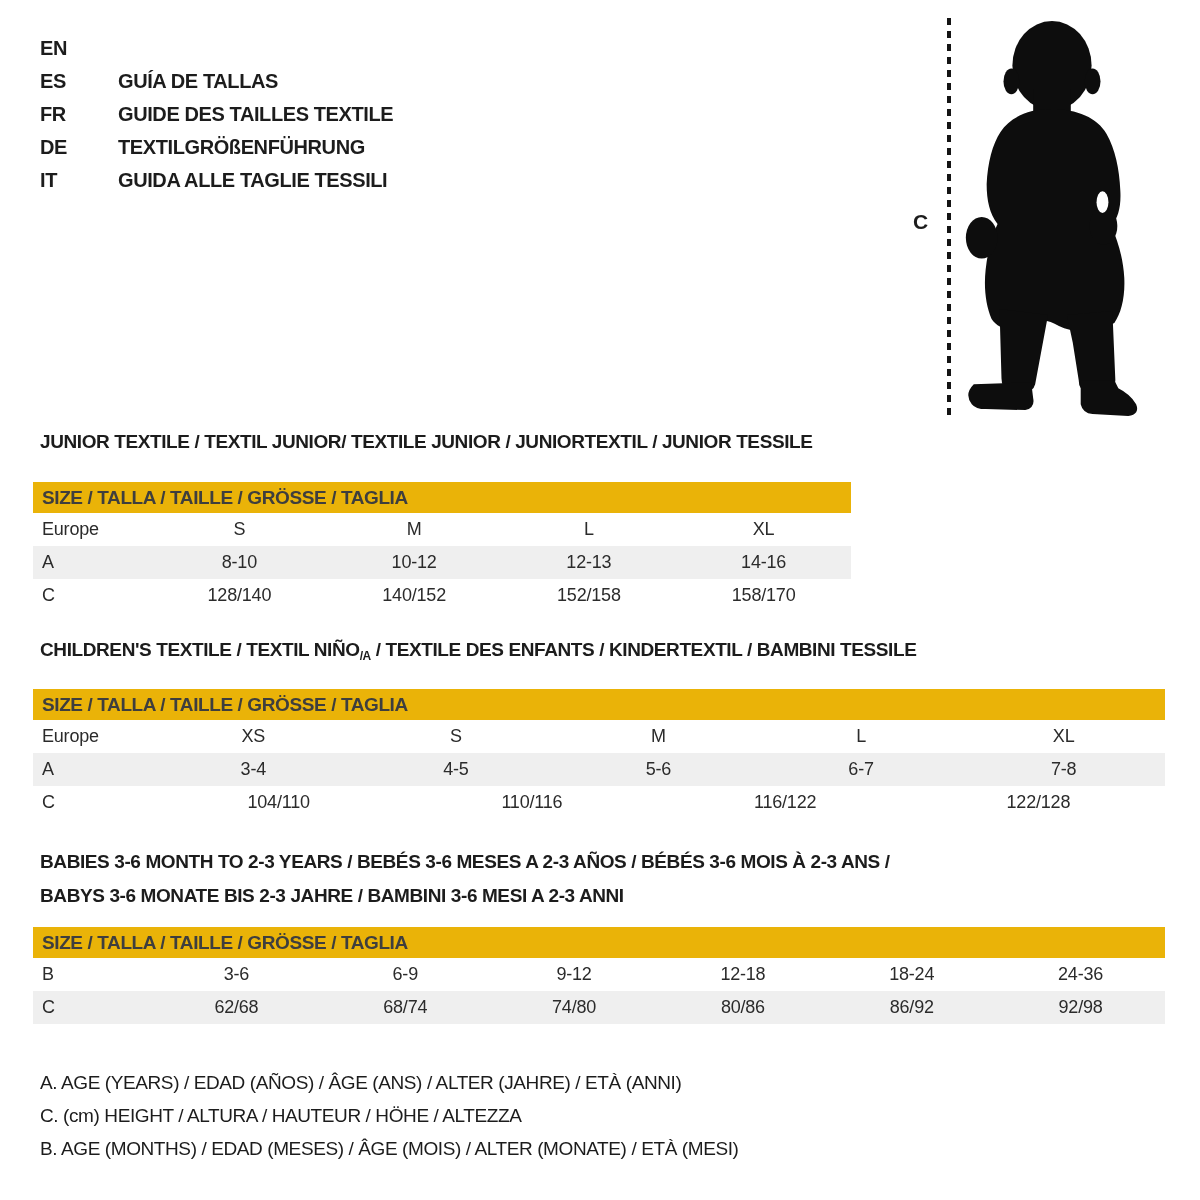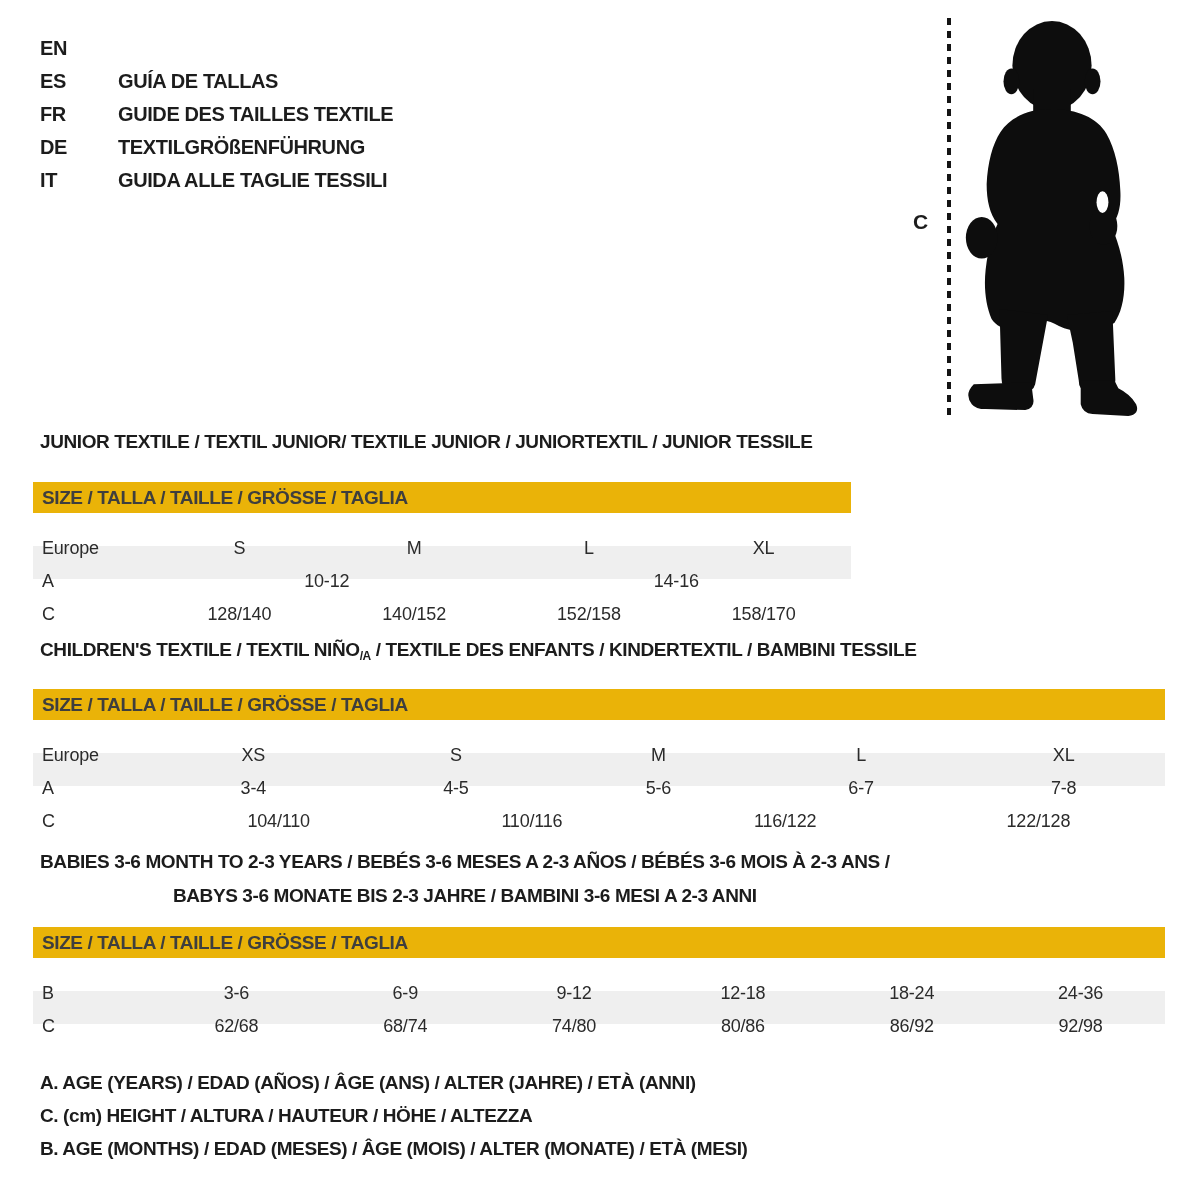--- a/index.html
+++ b/index.html
@@ -15,35 +15,35 @@
   
   .fig-dotted{position:absolute;left:947px;top:18px;width:4px;height:398px;
     background:repeating-linear-gradient(to bottom,#141414 0 7px,transparent 7px 13px);}
   .fig-c{position:absolute;left:913px;top:210px;font-size:21px;font-weight:bold;}
   .fig-svg{position:absolute;left:952px;top:14px;width:198px;height:410px;}
   
   .section-title{position:absolute;left:40px;font-weight:bold;font-size:19px;
     letter-spacing:-0.4px;white-space:nowrap;}
   .title-junior{top:431px;}
   .title-children{top:639px;}
-  .title-babies{top:845px;line-height:34px;text-align:center;}
+  .title-babies{top:845px;line-height:34px;}
   .subsz{font-size:12px;vertical-align:-4px;font-weight:bold;}
   
   .size-table{position:absolute;font-size:18px;color:#2b2b2b;letter-spacing:-0.2px;}
   .table-junior{left:33px;top:482px;width:818px;}
   .table-children{left:33px;top:689px;width:1132px;}
   .table-babies{left:33px;top:927px;width:1132px;}
   .size-head{height:31px;line-height:31px;background:#eab308;font-weight:bold;
     font-size:19px;color:#3e3e3e;padding-left:9px;letter-spacing:-0.4px;}
   .trow{display:flex;height:33px;line-height:33px;}
   .trow.shaded{background:#efefef;}
-  .tcell{flex:1;text-align:center;margin-top:19px;}
+  .tcell{flex:1;text-align:center;}
   .tcell.first{flex:0 0 110px;text-align:left;padding-left:9px;}
   
-  .legend{position:absolute;left:40px;top:1066px;font-weight:bold;font-size:19px;
+  .legend{position:absolute;left:40px;top:1066px;font-weight:normal;font-size:19px;
     line-height:33px;letter-spacing:-0.4px;}
 </style>
 </head>
 <body>
 
 <div class="lang-header">
   <div class="lang-row">
     <span class="lang-code">EN</span>
   </div>
   <div class="lang-row">
@@ -101,21 +101,23 @@
     <div class="size-head">SIZE / TALLA / TAILLE / GRÖSSE / TAGLIA</div>
     <div class="trow">
       <div class="tcell first">Europe</div>
       <div class="tcell">S</div>
       <div class="tcell">M</div>
       <div class="tcell">L</div>
       <div class="tcell">XL</div>
     </div>
     <div class="trow shaded">
       <div class="tcell first">A</div>
+      <div class="tcell">8-10</div>
       <div class="tcell">10-12</div>
+      <div class="tcell">12-13</div>
       <div class="tcell">14-16</div>
     </div>
     <div class="trow">
       <div class="tcell first">C</div>
       <div class="tcell">128/140</div>
       <div class="tcell">140/152</div>
       <div class="tcell">152/158</div>
       <div class="tcell">158/170</div>
     </div>
   </div>

